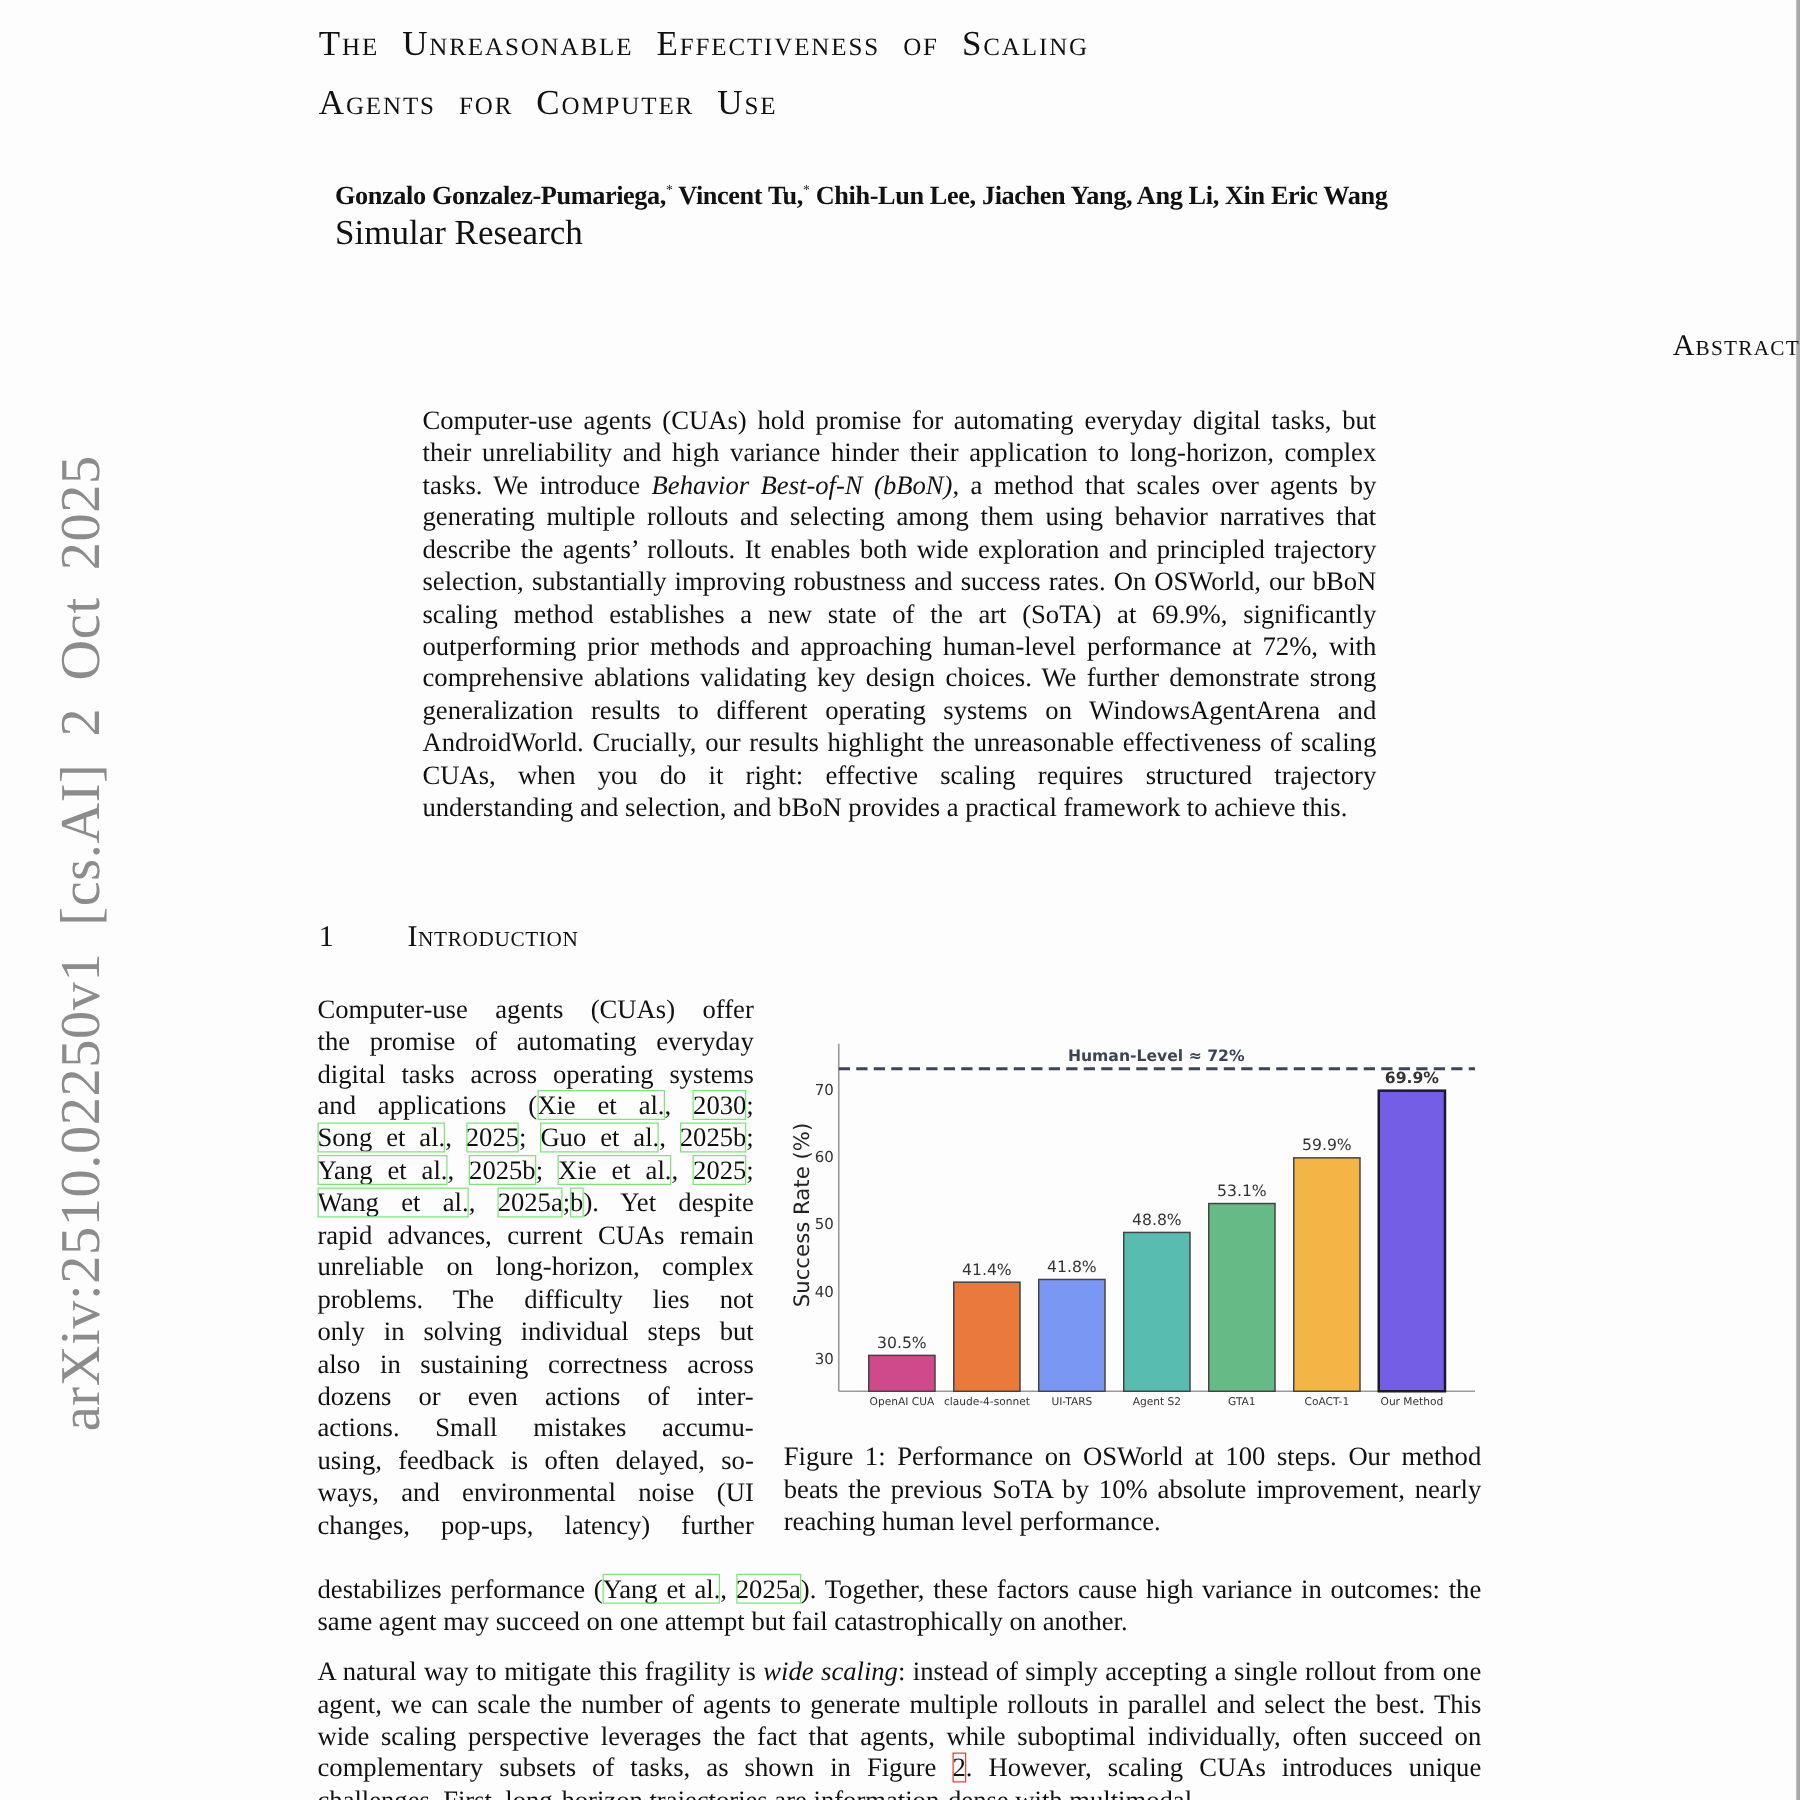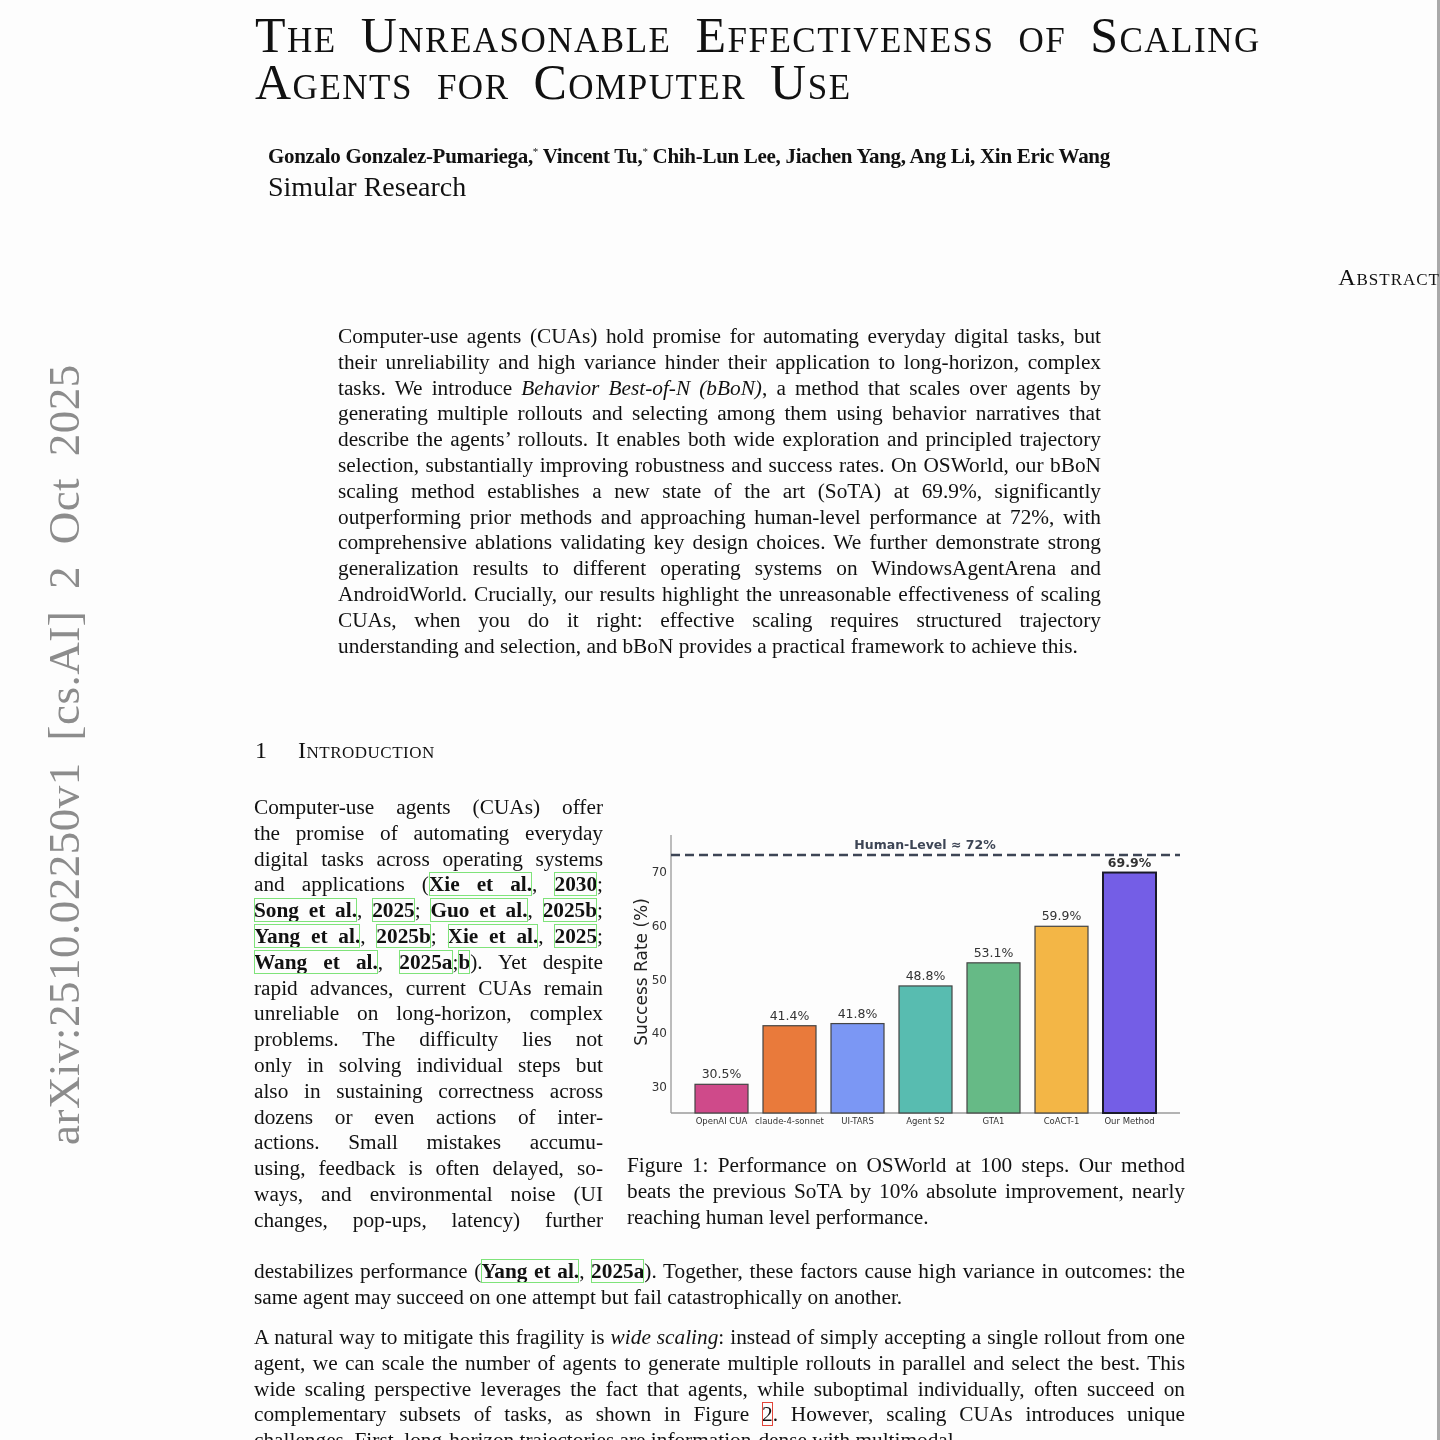--- a/index.html
+++ b/index.html
@@ -1,35 +1,35 @@
 <!DOCTYPE html>
 <html><head>
 <meta charset="utf-8">
 <style>
   html, body { margin:0; padding:0; }
   body { width:1440px; height:1440px; overflow:hidden; background:#fdfdfd; position:relative;
          font-family:"Liberation Serif", "DejaVu Serif", serif; color:#111; }
   .rightbar { position:absolute; right:0; top:0; width:3px; height:1440px; background:#a9a9a9; }
   .arxiv { position:absolute; left:38px; top:1145px; transform-origin:0 0; transform:rotate(-90deg);
            font-size:45px; color:#8c8c8c; white-space:nowrap; letter-spacing:0.5px; word-spacing:10px; }
-  .title { position:absolute; left:255px; top:12px; width:940px; font-size:50px; line-height:47px;
+  .title { position:absolute; left:255px; top:12px; width:940px; font-size:28px; line-height:47px;
            font-variant:small-caps; letter-spacing:1.5px; word-spacing:10px; }
   .title .l1, .title .l2 { display:block; white-space:nowrap; }
   .authors { position:absolute; left:268px; top:144px; font-size:21px; font-weight:bold; white-space:nowrap; letter-spacing:-0.3px; }
   .authors sup { font-size:11px; font-weight:normal; }
   .affil { position:absolute; left:268px; top:171px; font-size:28px; }
   .abs-head { position:absolute; left:0; width:1440px; top:264px; text-align:right; font-size:24px; font-variant:small-caps; letter-spacing:1px; }
   .abstract { position:absolute; left:338px; top:324px; width:763px; font-size:21.3px; line-height:25.8px; text-align:justify; hyphens:manual; }
   .sec { position:absolute; left:255px; top:737px; font-size:24px; white-space:nowrap; }
   .sec .num { display:inline-block; width:43px; }
-  .sec .name { font-variant:small-caps; letter-spacing:0.5px; }
+  .sec .name { font-variant:small-caps; letter-spacing:0.5px;margin-left:28px; }
   .intro-col { position:absolute; left:254px; top:795px; width:349px; font-size:21.3px; line-height:25.8px; text-align:justify; }
   .intro-full { position:absolute; left:254px; top:1259px; width:931px; font-size:21.3px; line-height:25.8px; text-align:justify; }
   .para2 { position:absolute; left:254px; top:1325px; width:931px; font-size:21.3px; line-height:25.8px; text-align:justify; }
-  .cite { outline:1px solid #7fe37a; outline-offset:-1px;font-weight:bold; }
+  .cite { outline:1px solid #7fe37a; outline-offset:-1px; }
   .ref { outline:1px solid #e2453a; outline-offset:-1px; }
   .justify-line { display:block; text-align:justify; text-align-last:justify; }
   .caption { position:absolute; left:627px; top:1153px; width:558px; font-size:21.3px; line-height:25.8px; text-align:justify; }
   .chart { position:absolute; left:620px; top:825px; width:580px; height:310px; }
   .chart svg text { font-family:"DejaVu Sans", sans-serif; }
 </style>
 </head>
 <body>
 
 <div class="rightbar"></div>

